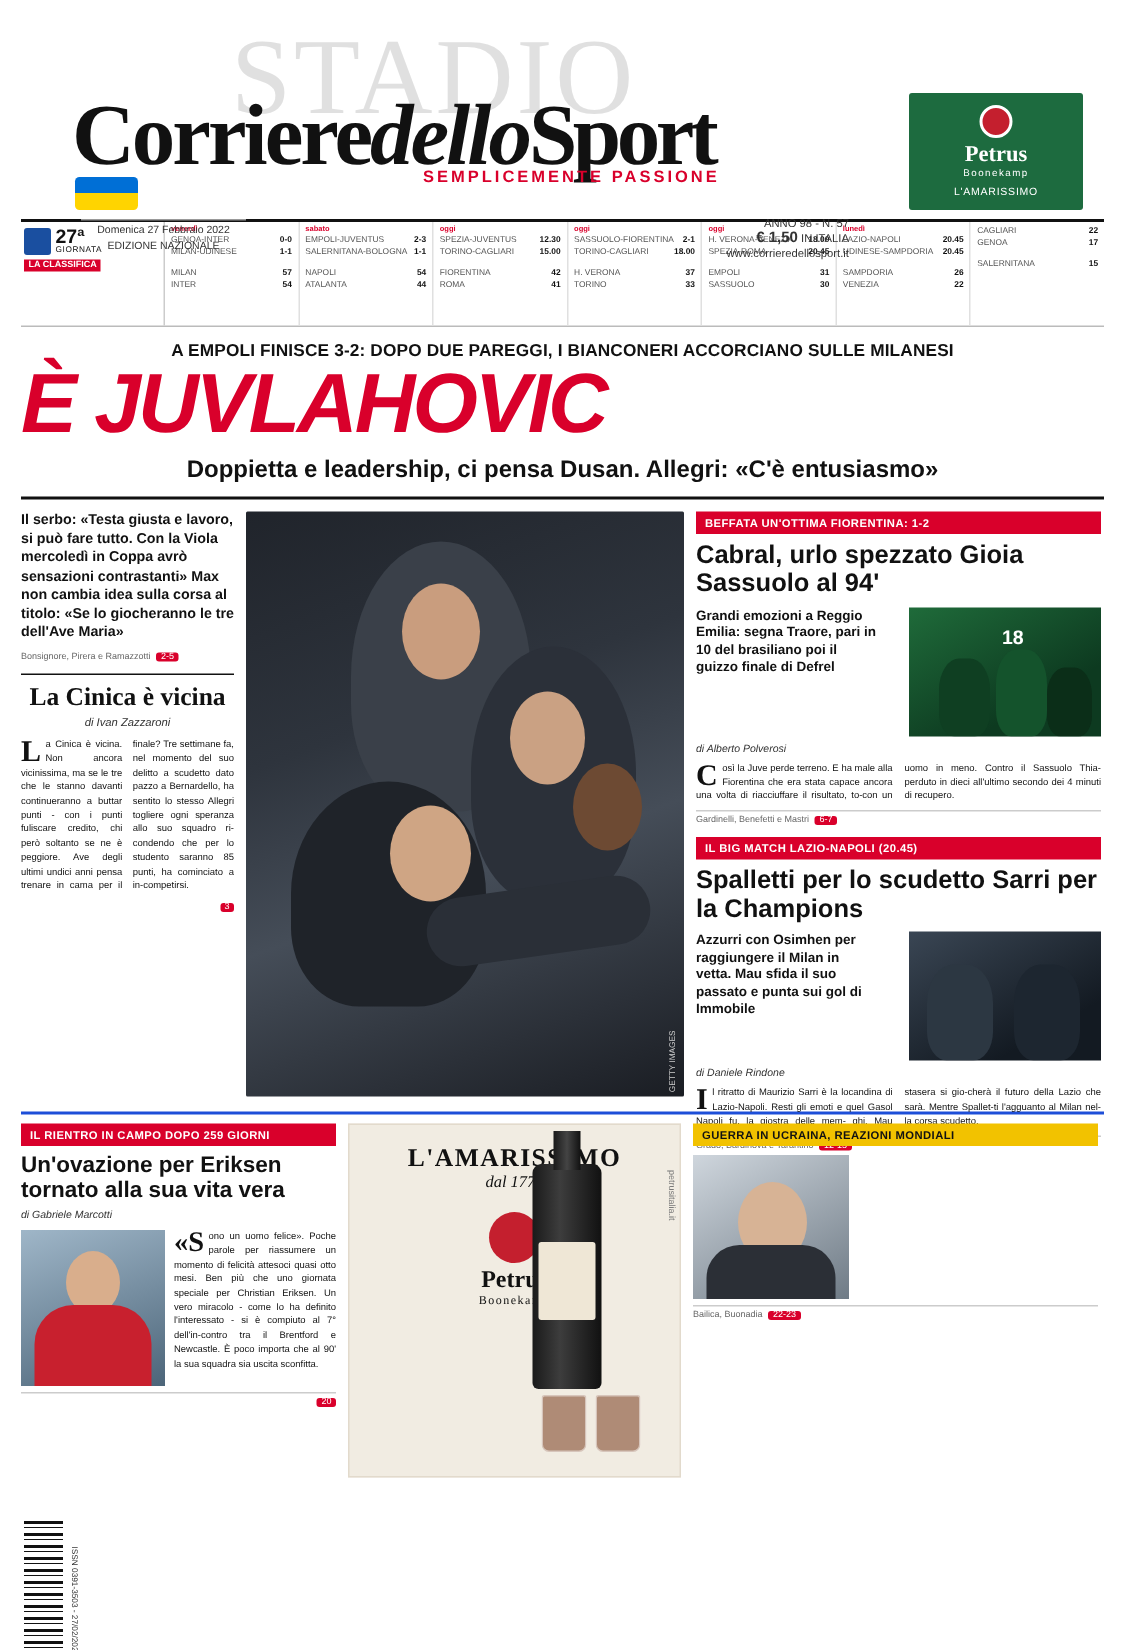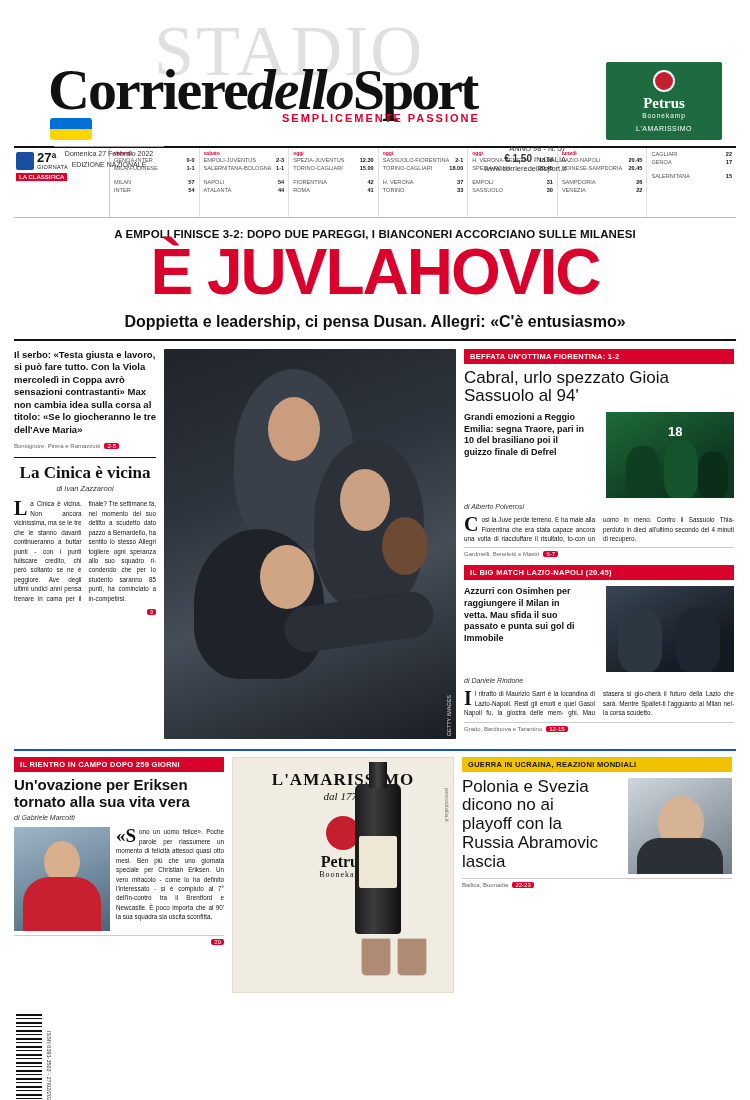--- a/index.html
+++ b/index.html
@@ -86,24 +86,24 @@
   .match .t { color:#555; }
   .match .s { font-weight:700; }
   .mday { color:#d9002b; font-size:5px; font-weight:700; }
 
   
   .occhiello {
     text-align:center; font-size:11.5px; font-weight:700; color:#111;
     margin-top:10px; letter-spacing:.1px;
   }
   .main-title {
-    text-align:center; color:#d9002b;
+    text-align:left; color:#d9002b;
     font-family:"Liberation Sans", sans-serif;
-    font-weight:700; font-size:64px; letter-spacing:-2px;
-    line-height:.95; margin-top:2px;
+    font-weight:700; font-size:56px; letter-spacing:-2px;
+    line-height:.95; margin-top:2px;font-style:italic;
   }
   .sub-title {
     text-align:center; font-size:16px; font-weight:700; margin-top:10px;
     padding-bottom:8px; border-bottom:2px solid #111;
   }
 
   
   .body-grid { display:flex; margin-top:8px; gap:8px; height:390px; }
   .col-left { width:142px; }
   .col-mid { width:292px; position:relative; }
@@ -139,21 +139,21 @@
   }
 
   .redbar {
     background:#d9002b; color:#fff; font-size:7.5px; font-weight:700;
     padding:3px 6px; letter-spacing:.3px;
   }
   .yellowbar {
     background:#f2c200; color:#111; font-size:7.5px; font-weight:700;
     padding:3px 6px; letter-spacing:.3px;
   }
-  .r-title { font-size:17px; font-weight:400; line-height:1.1; margin-top:5px; }
+  .r-title { font-size:17px; font-weight:700; line-height:1.1; margin-top:5px; }
   .r-flex { display:flex; gap:21px; margin-top:6px; }
   .r-text { font-size:9px; line-height:1.28; font-weight:700; flex:1; }
   .r-photo { width:128px; height:86px; background:linear-gradient(150deg,#1f6b3a,#0d3a20 70%); position:relative; overflow:hidden; }
   .r-photo.dark2 { background:linear-gradient(150deg,#3a4654,#131a22 75%); }
   .r-photo .p1 { position:absolute; width:34px; height:52px; background:#0f3f22; border-radius:40% 40% 30% 30%; bottom:0; left:20px; }
   .r-photo .p2 { position:absolute; width:34px; height:58px; background:#14532c; border-radius:40% 40% 30% 30%; bottom:0; left:58px; }
   .r-photo .p3 { position:absolute; width:30px; height:46px; background:#0b2e18; border-radius:40% 40% 30% 30%; bottom:0; left:92px; }
   .r-by { font-size:7px; font-style:italic; color:#333; margin-top:5px; }
   .r-body { font-size:6.3px; line-height:1.5; text-align:justify; margin-top:5px; column-count:2; column-gap:8px; }
   .r-body .drop { float:left; font-size:20px; line-height:.85; font-weight:700; padding:1px 3px 0 0; font-family:"Liberation Serif", serif; }
@@ -442,20 +442,21 @@
           <span class="drop">C</span><span>osì la Juve perde terreno. E ha male alla Fiorentina che era stata capace ancora una volta di riacciuffare il risultato, to-con un uomo in meno. Contro il Sassuolo Thia-perduto in dieci all'ultimo secondo dei 4 minuti di recupero.</span>
         </div>
         <div class="r-foot">
           <span>Gardinelli, Benefetti e Mastri</span>
           <span class="pagebadge">6-7</span>
         </div>
       </div>
 
       <div style="margin-top:8px">
         <div class="redbar">IL BIG MATCH LAZIO-NAPOLI (20.45)</div>
+        <div class="r-title">Spalletti per lo scudetto Sarri per la Champions</div>
         <div class="r-flex">
           <div class="r-text">Azzurri con Osimhen per raggiungere il Milan in vetta. Mau sfida il suo passato e punta sui gol di Immobile</div>
           <div class="r-photo dark2">
             <div class="p1" style="background:#2c3742;left:12px;width:44px;height:64px"></div>
             <div class="p2" style="background:#1d2630;left:70px;width:44px;height:64px"></div>
           </div>
         </div>
         <div class="r-by">di Daniele Rindone</div>
         <div class="r-body">
           <span class="drop">I</span><span>l ritratto di Maurizio Sarri è la locandina di Lazio-Napoli. Resti gli emoti e quel Gasol Napoli fu, la giostra delle mem-</span>
@@ -504,21 +505,20 @@
           </div>
         <div class="glass1"></div>
         <div class="glass2"></div>
         <div class="ad-vert">petrusitalia.it</div>
       </div>
     </div>
 
     <div class="b-right">
       <div class="yellowbar">GUERRA IN UCRAINA, REAZIONI MONDIALI</div>
       <div class="r-flex" style="margin-top:6px">
-        <div class="r-title" style="margin-top:0;flex:1">Polonia e Svezia dicono no ai playoff con la Russia Abramovic lascia</div>
         <div class="r-photo dark2" style="width:104px;height:96px;background:linear-gradient(150deg,#cfd6dd,#6f7b86)">
           <div style="position:absolute;width:46px;height:54px;background:#d7b395;border-radius:50%;top:18px;left:30px"></div>
           <div style="position:absolute;width:86px;height:36px;background:#2b2f36;border-radius:22px 22px 0 0;bottom:0;left:9px"></div>
         </div>
       </div>
       <div class="r-foot">
         <span>Bailica, Buonadia</span>
         <span class="pagebadge">22-23</span>
       </div>
     </div>

